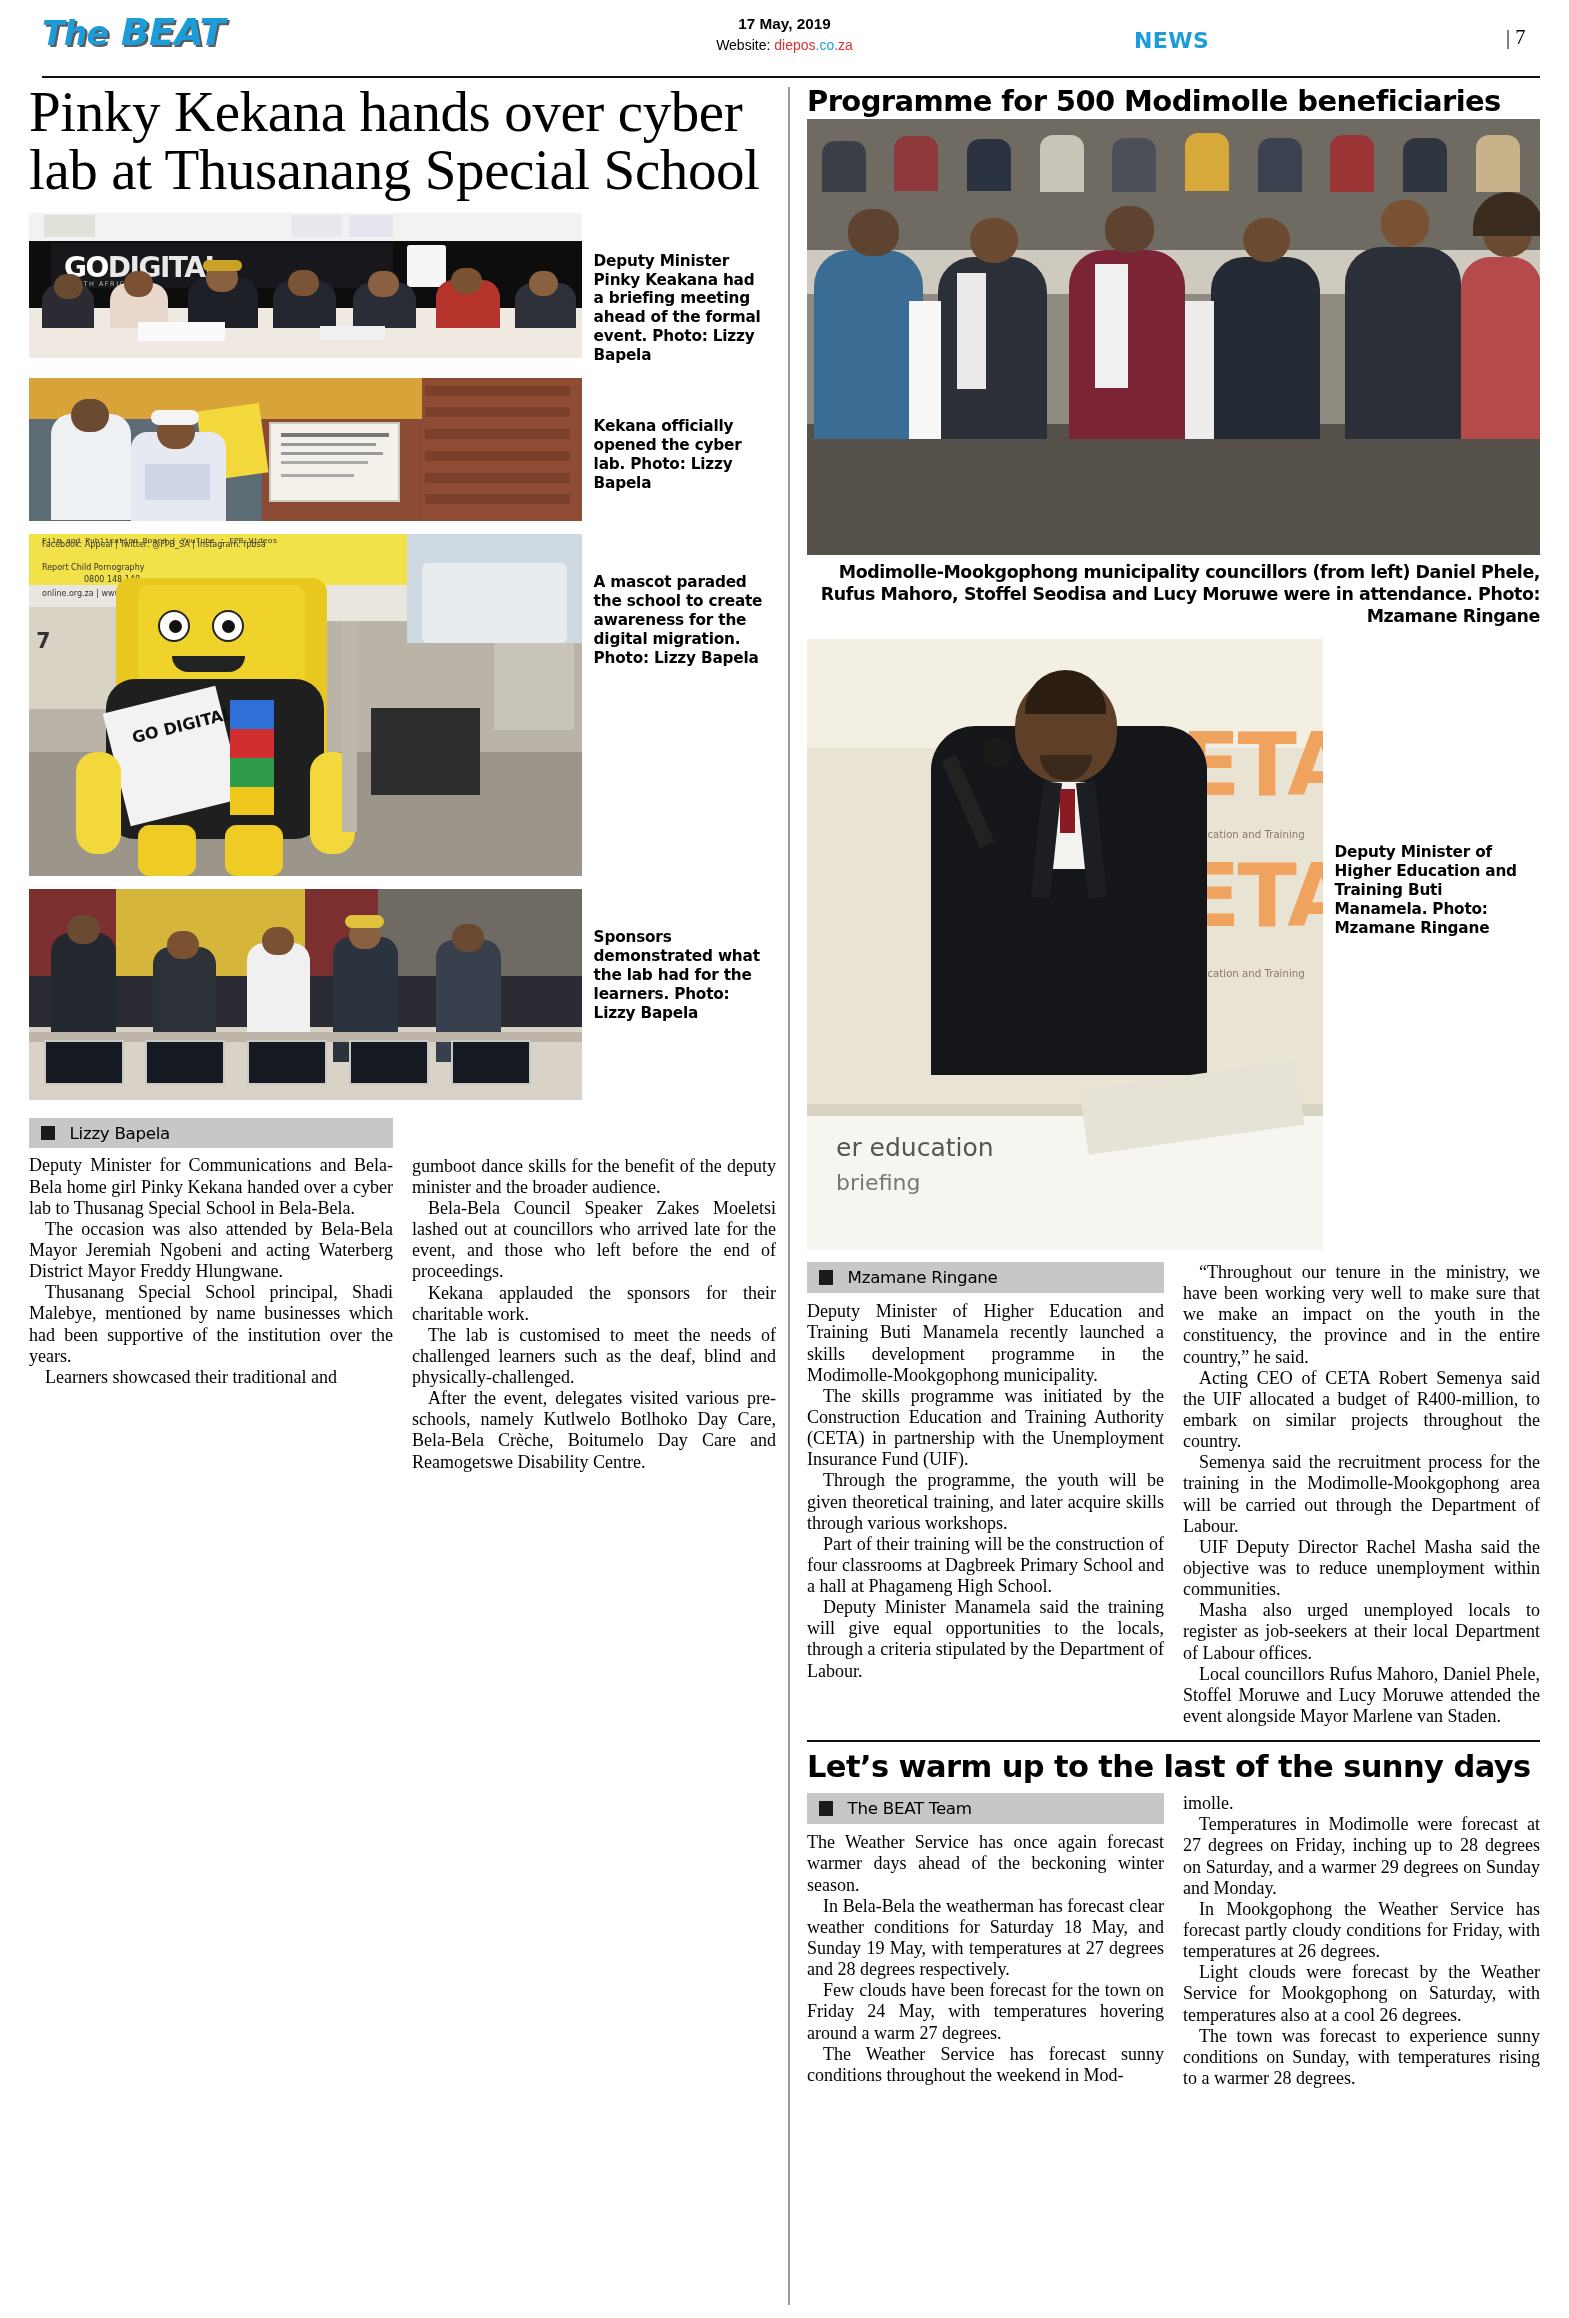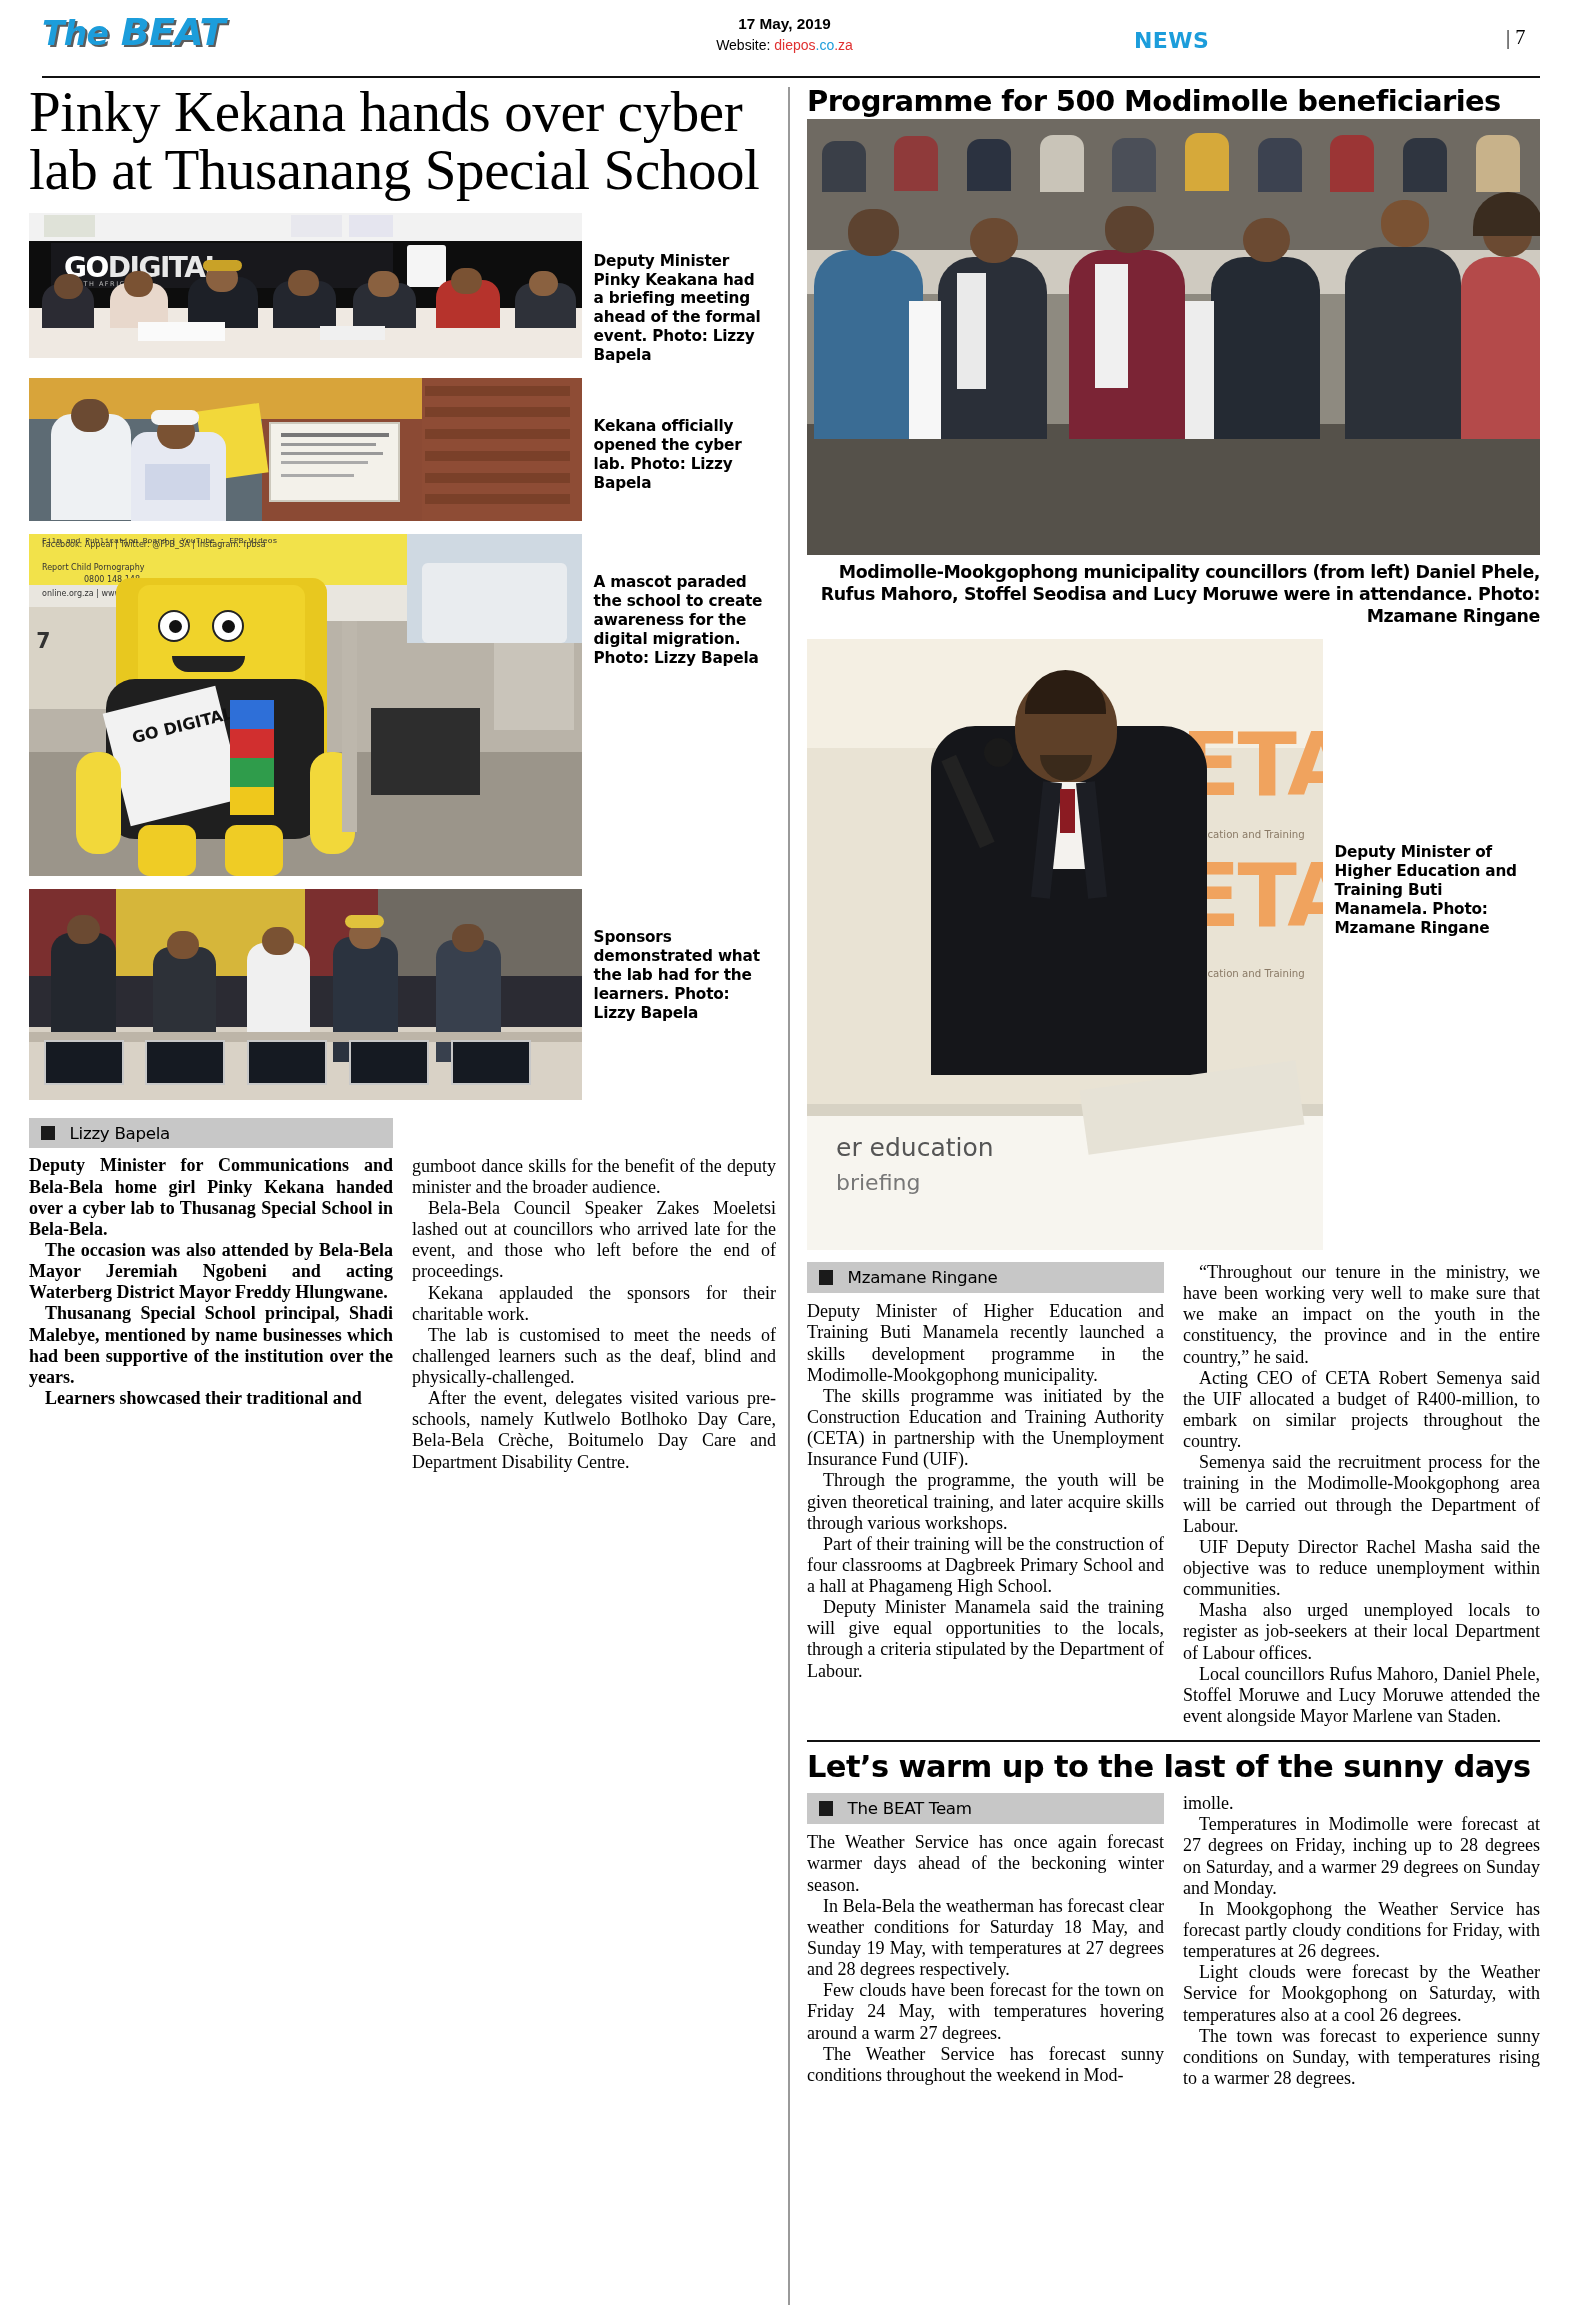--- a/index.html
+++ b/index.html
@@ -269,34 +269,34 @@
       </div>
       <div class="cap">Sponsors demonstrated what the lab had for the learners. Photo: Lizzy Bapela</div>
     </div>
 
     <div style="display:flex;gap:19px;margin-top:17.4px;">
       <div style="width:364px;">
         <div class="byline-bar">
           <span class="sq"></span>
           <span class="nm">Lizzy Bapela</span>
         </div>
-        <div class="body-col" style="margin-top:7.3px;font-weight:bold;">
+        <div class="body-col" style="margin-top:7.3px;">
           <p class="first">Deputy Minister for Communications and Bela-Bela home girl Pinky Kekana handed over a cyber lab to Thusanag Special School in Bela-Bela.</p>
           <p>The occasion was also attended by Bela-Bela Mayor Jeremiah Ngobeni and acting Waterberg District Mayor Freddy Hlungwane.</p>
           <p>Thusanang Special School principal, Shadi Malebye, mentioned by name businesses which had been supportive of the institution over the years.</p>
           <p>Learners showcased their traditional and</p>
         </div>
       </div>
       <div style="width:364px;">
         <div class="body-col" style="margin-top:38px;">
           <p class="first">gumboot dance skills for the benefit of the deputy minister and the broader audience.</p>
           <p>Bela-Bela Council Speaker Zakes Moeletsi lashed out at councillors who arrived late for the event, and those who left before the end of proceedings.</p>
           <p>Kekana applauded the sponsors for their charitable work.</p>
           <p>The lab is customised to meet the needs of challenged learners such as the deaf, blind and physically-challenged.</p>
-          <p>After the event, delegates visited various pre-schools, namely Kutlwelo Botlhoko Day Care, Bela-Bela Crèche, Boitumelo Day Care and Department Disability Centre.</p>
+          <p>After the event, delegates visited various pre-schools, namely Kutlwelo Botlhoko Day Care, Bela-Bela Crèche, Boitumelo Day Care and Reamogetswe Disability Centre.</p>
         </div>
       </div>
     </div>
   </div>
 
   <div class="right">
 
     <div class="hrule" style="margin-bottom:5.8px;"></div>
     <h2 class="hdl-sans right-hdl">Programme for 500 Modimolle beneficiaries</h2>
 

